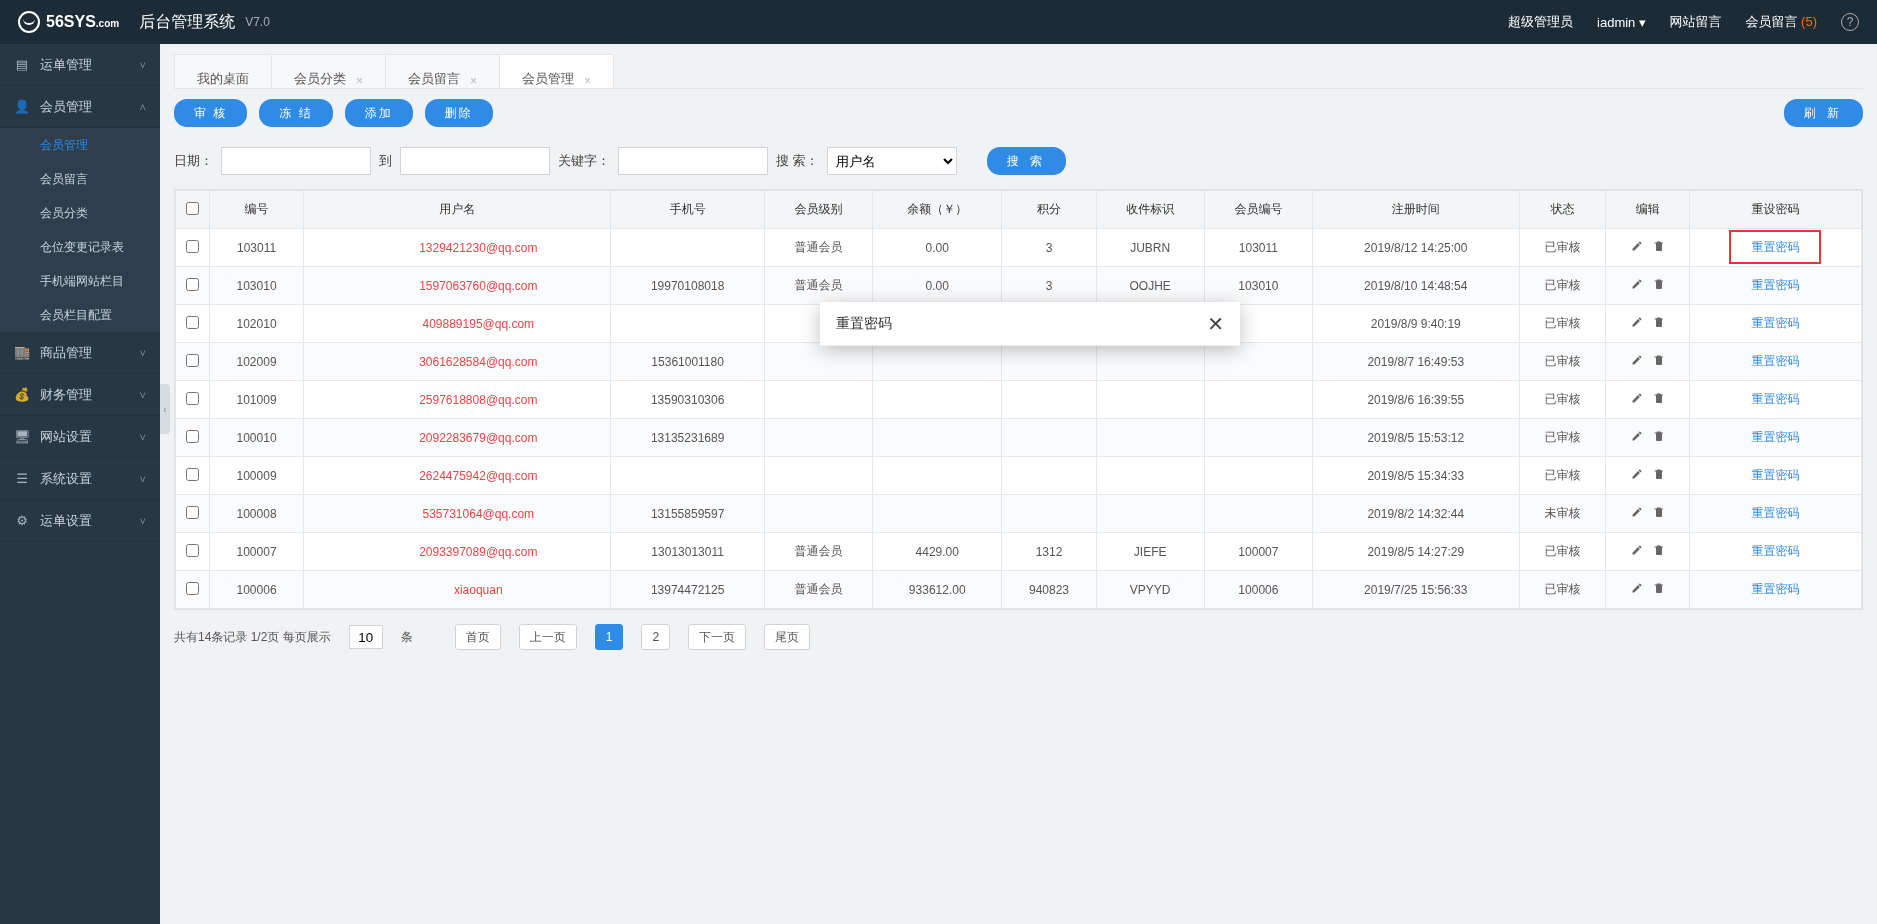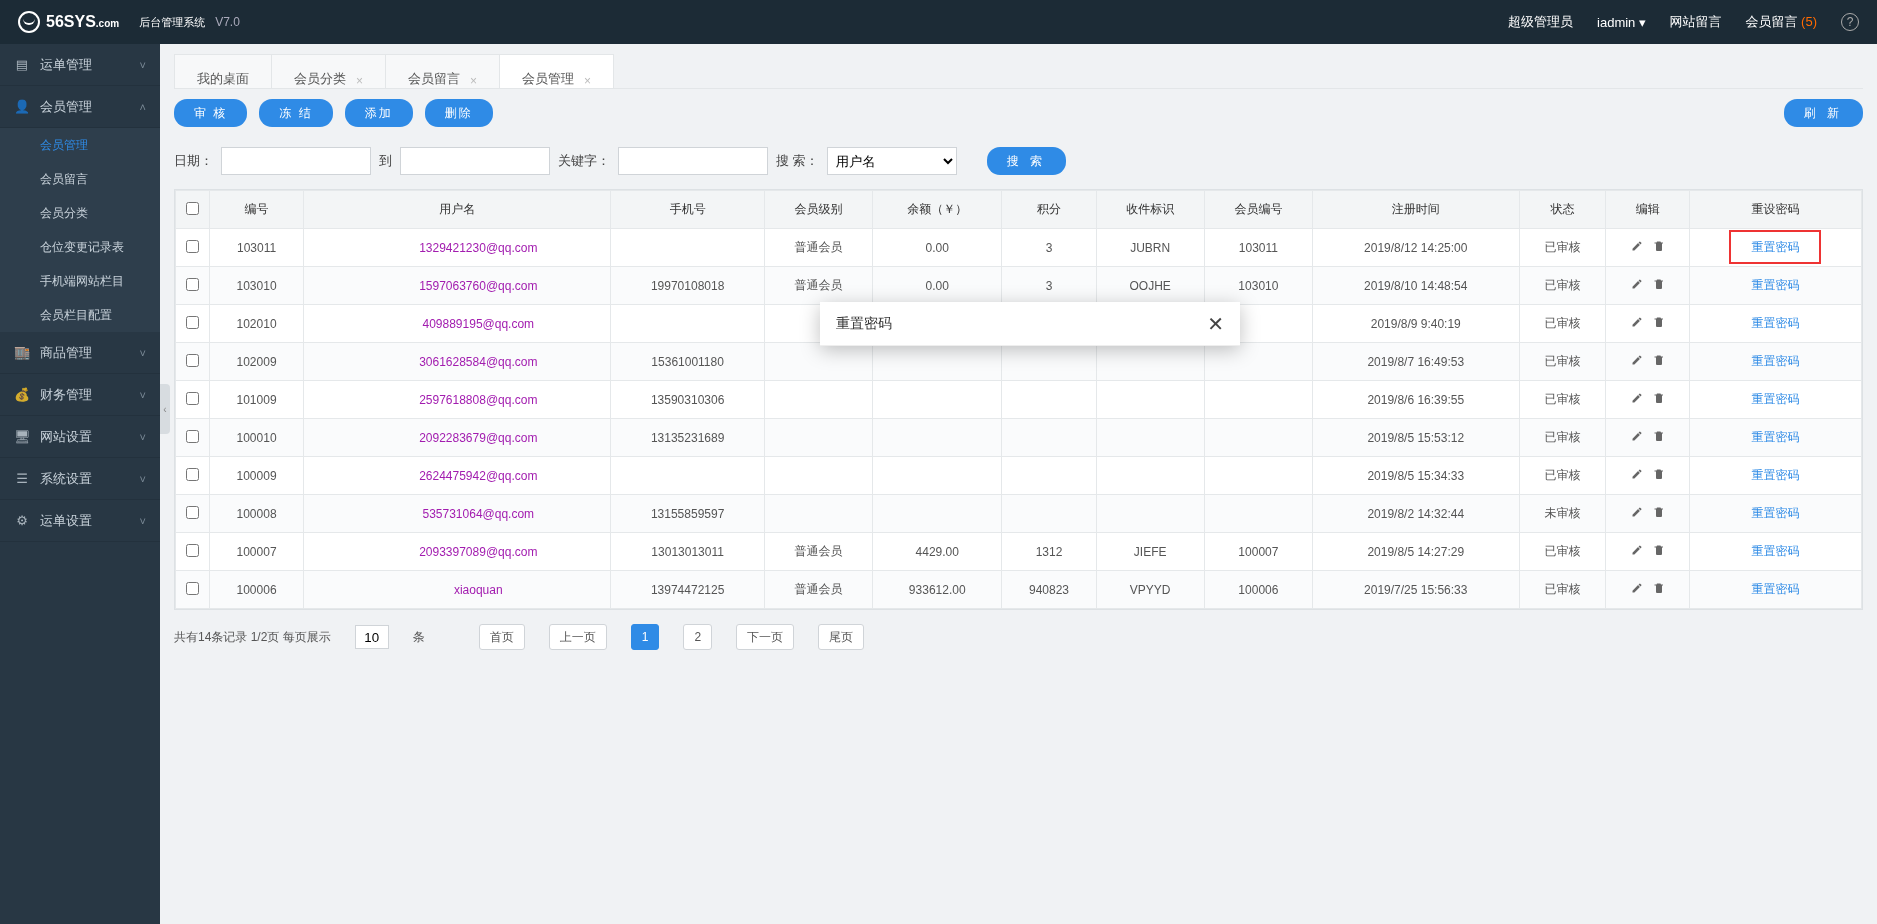--- a/index.html
+++ b/index.html
@@ -4,21 +4,21 @@
 <style>
 * { margin: 0; padding: 0; box-sizing: border-box; font-family: "Microsoft YaHei", Arial, sans-serif; }
 body { background: #f5f6f7; font-size: 13px; color: #333; overflow: hidden; }
 
 
 .header { height: 44px; background: #1c2b36; color: #fff; display: flex; align-items: center; padding: 0 18px; }
 .logo { display: flex; align-items: center; font-size: 16px; font-weight: bold; }
 .logo-icon { width: 22px; height: 22px; border: 2px solid #fff; border-radius: 50%; margin-right: 6px; position: relative; }
 .logo-icon::after { content: ""; position: absolute; width: 12px; height: 6px; border-bottom: 2px solid #fff; border-radius: 0 0 12px 12px; left: 3px; top: 4px; }
 .logo-text { font-weight: bold; margin-right: 8px; }
-.system-title { margin-left: 12px; font-size: 11px; font-weight: normal; }
+.system-title { margin-left: 12px; font-size: 16px; font-weight: normal; }
 .version { margin-left: 10px; color: #aab; font-size: 12px; }
 .header-spacer { flex: 1; }
 .header-right { display: flex; align-items: center; gap: 24px; font-size: 13px; text-align: center; }
 .header-right .item { cursor: pointer; }
 .header-right .msg-count { color: #ff6a00; }
 .help-icon { width: 18px; height: 18px; border: 1.5px solid #aaa; border-radius: 50%; display: inline-flex; align-items: center; justify-content: center; color: #aaa; font-size: 12px; }
 
 
 .layout { display: flex; height: calc(100vh - 44px); }
 .sidebar { width: 160px; background: #283744; color: #c9d3db; overflow-y: auto; }
@@ -45,27 +45,27 @@
 .filter-row input[type="text"] { height: 28px; width: 150px; border: 1px solid #d0d4d8; padding: 0 6px; }
 .filter-row select { height: 28px; width: 130px; border: 1px solid #d0d4d8; padding: 0 4px; background: #fff; }
 .filter-row .btn { letter-spacing: 4px; }
 
 .table-wrap { margin: 0 14px; border: 1px solid #dde1e4; background: #fff; }
 table { width: 100%; border-collapse: collapse; font-size: 12px; }
 th, td { border: 1px solid #e5e8ea; padding: 10px 6px; text-align: center; color: #555; }
 th { background: #f3f5f6; font-weight: normal; color: #333; }
 tbody tr:nth-child(odd) td { background: #fff; }
 tbody tr:nth-child(even) td { background: #fafbfc; }
-td a { color: #a21caf; text-decoration: none; margin-left: 42px; }
+td a { color: #ef4444; text-decoration: none; margin-left: 42px; }
 td .edit-icons { display: inline-flex; gap: 10px; color: #666; cursor: pointer; }
 .reset-link { color: #2f8be6; cursor: pointer; }
 .reset-link.highlighted { outline: 2px solid #e33; outline-offset: 2px; padding: 6px 18px; }
 input[type=checkbox] { width: 13px; height: 13px; }
 
-.pager { display: flex; align-items: center; gap: 24px; padding: 14px; font-size: 12px; color: #555; }
+.pager { display: flex; align-items: center; gap: 18px; padding: 14px; font-size: 12px; color: #555; }
 .pager .pg-btn { height: 26px; padding: 0 10px; border: 1px solid #d0d4d8; background: #fff; border-radius: 3px; display: inline-flex; align-items: center; cursor: pointer; font-size: 12px; }
 .pager .pg-btn.active { background: #2f8be6; color: #fff; border-color: #2f8be6; }
 .pager input.page-size { width: 34px; height: 24px; border: 1px solid #d0d4d8; text-align: center; }
 
 .collapse-handle { position: absolute; left: 0; top: 340px; width: 10px; height: 50px; background: #d7dce0; display: flex; align-items: center; justify-content: center; color: #888; font-size: 10px; cursor: pointer; border-radius: 0 4px 4px 0; }
 
 
 .modal { position: absolute; left: 660px; top: 258px; width: 420px; background: #fff; box-shadow: 0 4px 20px rgba(0,0,0,.25); }
 .modal-head { height: 44px; display: flex; align-items: center; padding: 0 16px; border-bottom: 1px solid #eee; }
 .modal-head .title { font-size: 14px; }

